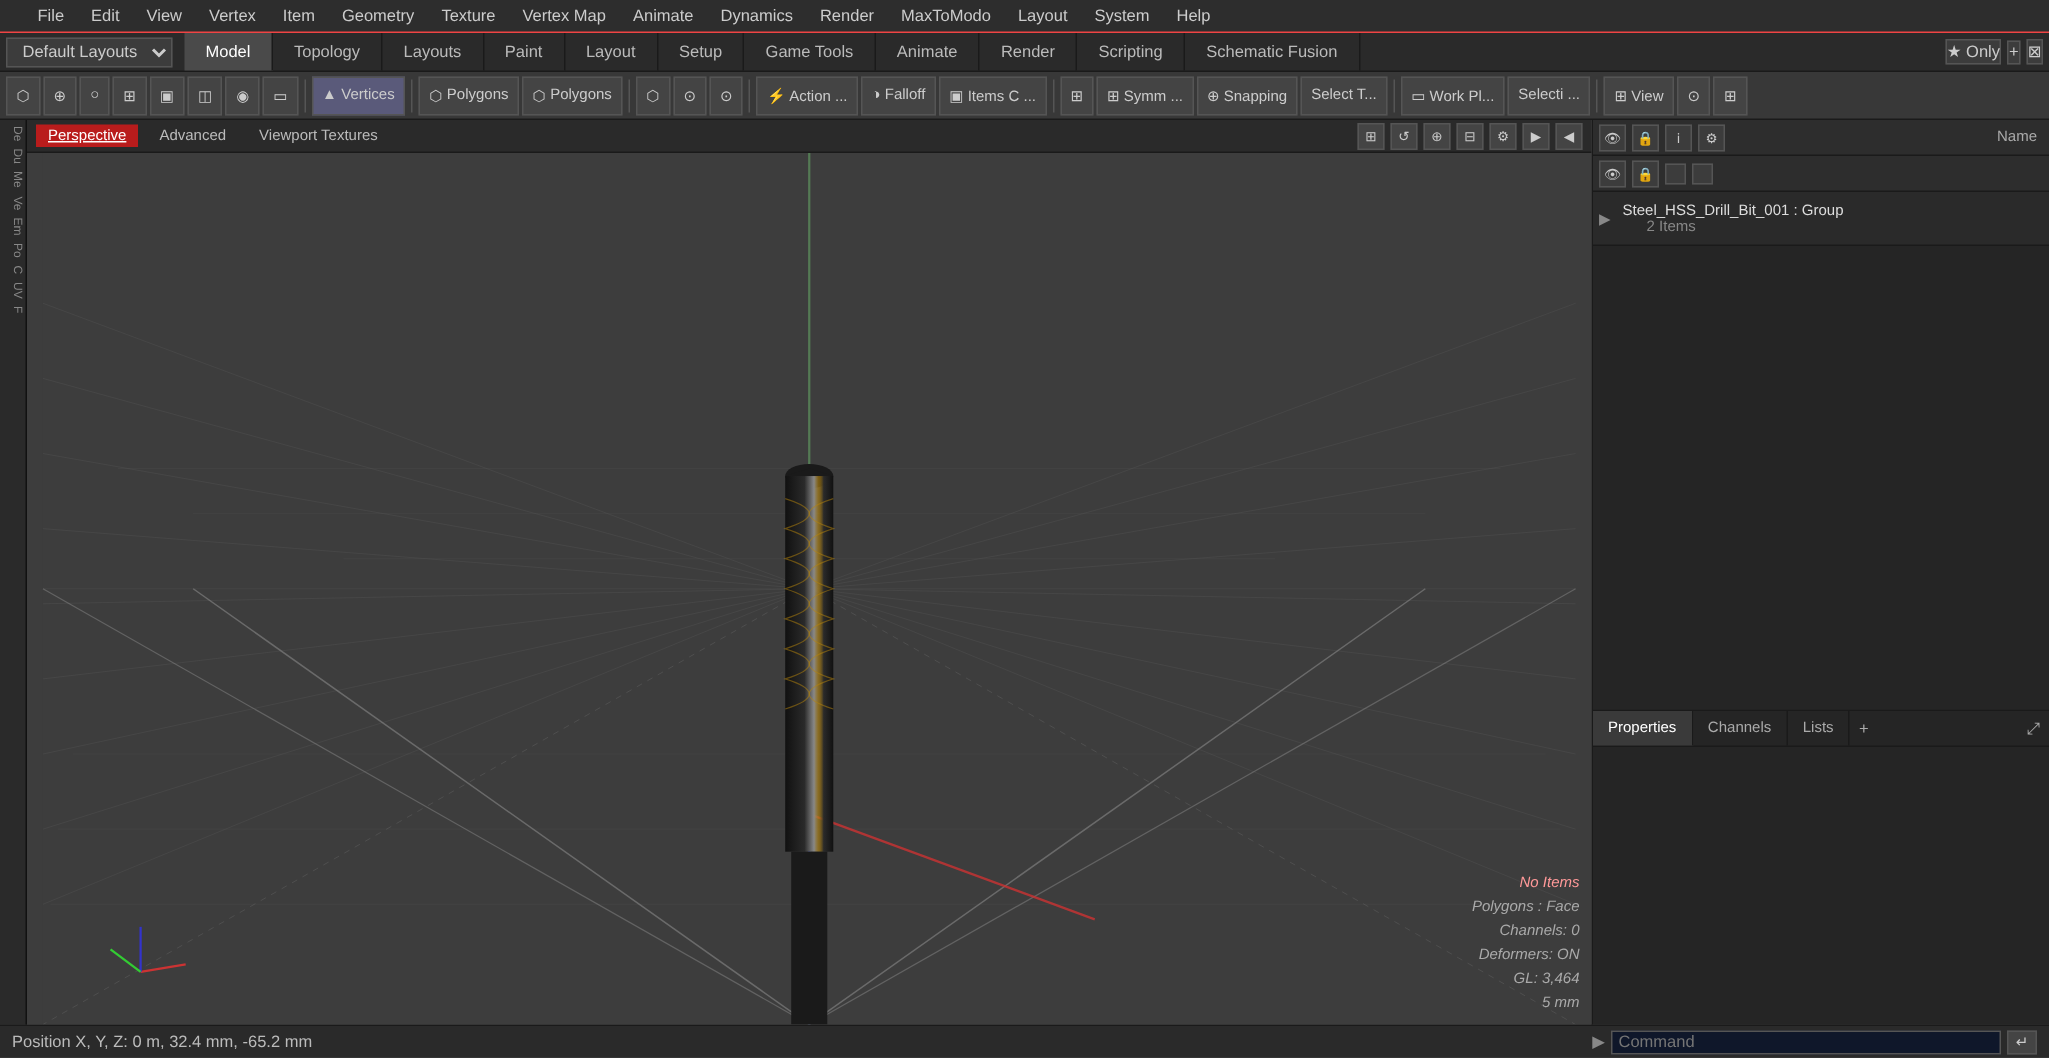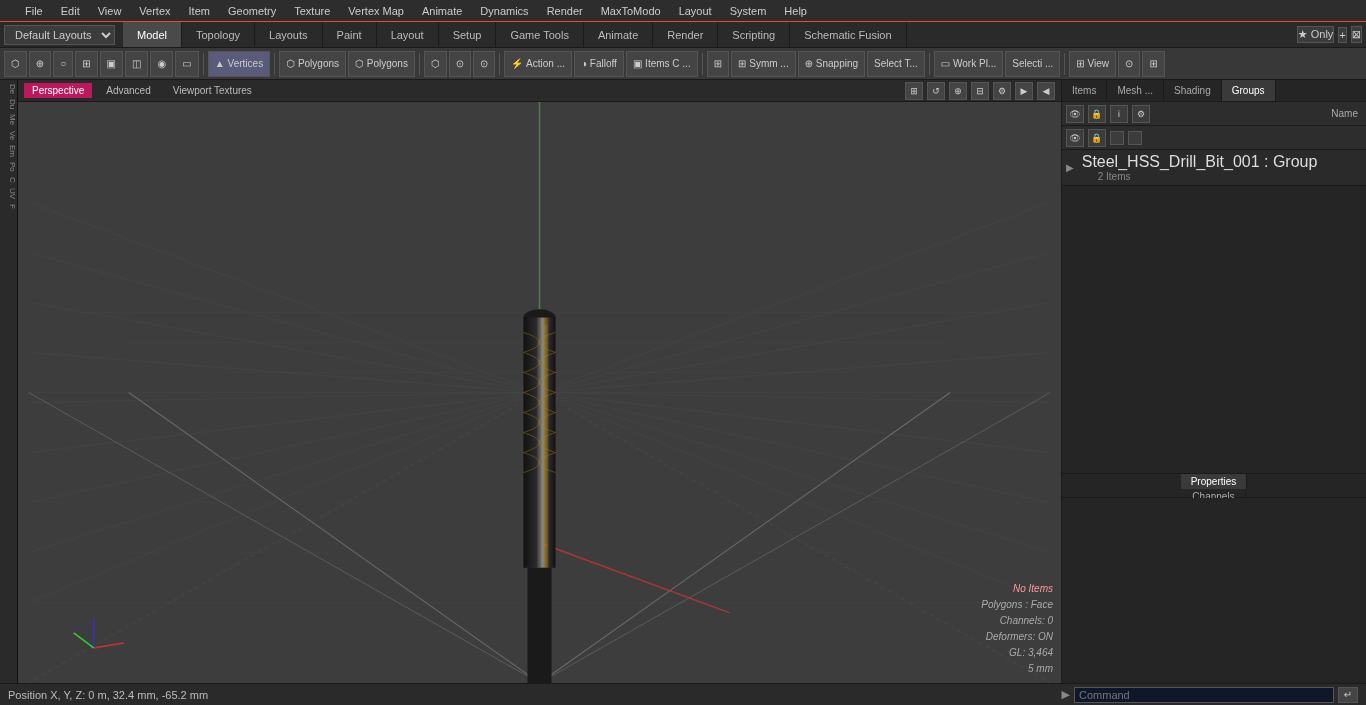--- a/index.html
+++ b/index.html
@@ -133,21 +133,21 @@
       padding: 0 6px;
       gap: 6px;
       border-bottom: 1px solid #1a1a1a;
     }
     .viewport-tab {
       padding: 2px 8px;
       font-size: 10px;
       color: #bbb;
       cursor: pointer;
     }
-    .viewport-tab.active { color: #fff; background: #be185d; }
+    .viewport-tab.active { color: #fff; background: #b91c1c; text-decoration: underline; }
     .viewport-controls {
       margin-left: auto;
       display: flex;
       gap: 4px;
     }
     .viewport-ctrl-btn {
       width: 18px;
       height: 18px;
       background: #444;
       border: 1px solid #555;
@@ -274,21 +274,21 @@
       align-items: center;
       padding: 0 4px;
       border-bottom: 1px solid #1a1a1a;
       background: #2a2a2a;
     }
     .group-name-area {
       flex: 1;
       padding-left: 4px;
     }
     .group-name {
-      font-size: 16px;
+      font-size: 10px;
       color: #ddd;
     }
     .group-count {
       font-size: 10px;
       color: #888;
       margin-left: 16px;
     }
     .group-arrow {
       color: #888;
       margin-right: 4px;
@@ -302,21 +302,20 @@
       border-top: 1px solid #1a1a1a;
       display: flex;
       flex-direction: column;
     }
     #bottom-panel-tabs {
       height: 24px;
       background: #252525;
       display: flex;
       align-items: center;
       border-bottom: 1px solid #1a1a1a;
-      flex-direction: column;
     }
     .bottom-tab {
       padding: 2px 10px;
       font-size: 10px;
       color: #aaa;
       cursor: pointer;
       height: 100%;
       display: flex;
       align-items: center;
       border-right: 1px solid #1a1a1a;
@@ -598,26 +597,20 @@
         <div>Channels: 0</div>
         <div>Deformers: ON</div>
         <div>GL: 3,464</div>
         <div>5 mm</div>
       </div>
     </div>
   </div>
 
   <div id="right-panel">
 
-    <div id="panel-tabs">
-      <div class="panel-tab">Items</div>
-      <div class="panel-tab">Mesh ...</div>
-      <div class="panel-tab">Shading</div>
-      <div class="panel-tab active">Groups</div>
-    </div>
 
     <div id="groups-panel">
 
 
       <div id="groups-toolbar">
         <div class="groups-tool-btn">👁</div>
         <div class="groups-tool-btn">🔒</div>
         <div class="groups-tool-btn">ℹ</div>
         <div class="groups-tool-btn">⚙</div>
         <div class="groups-col-header">Name</div>

